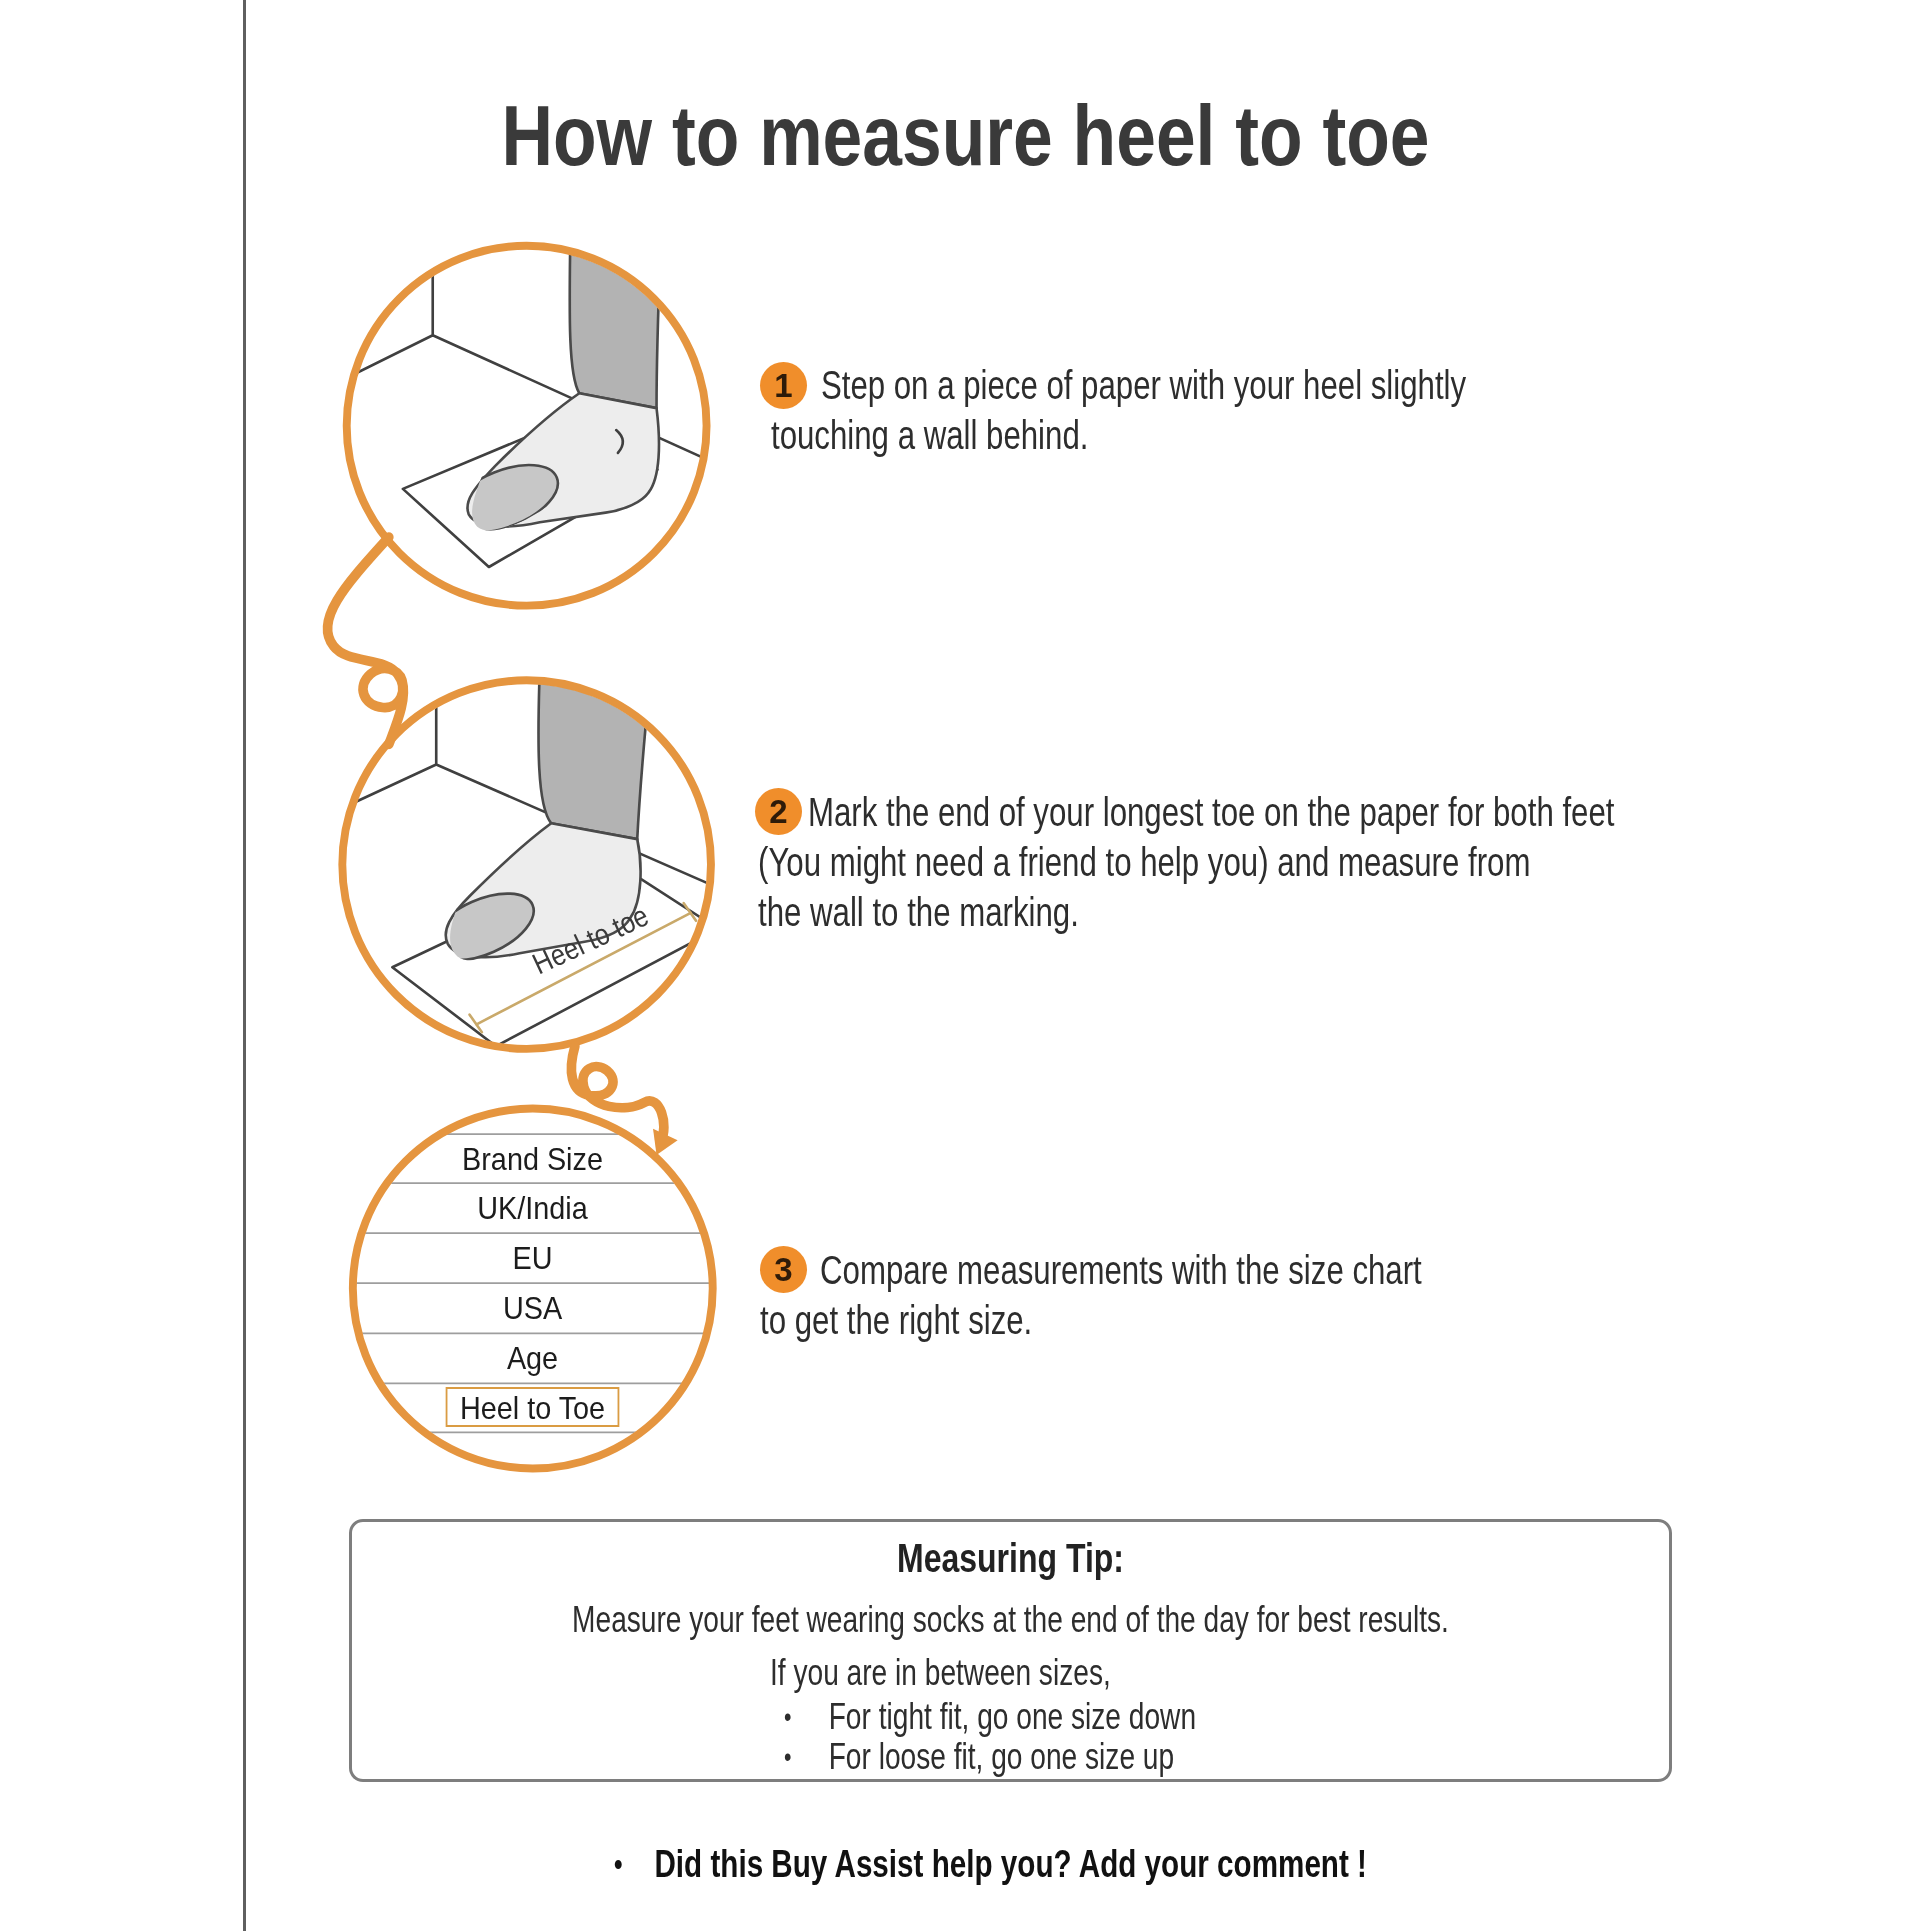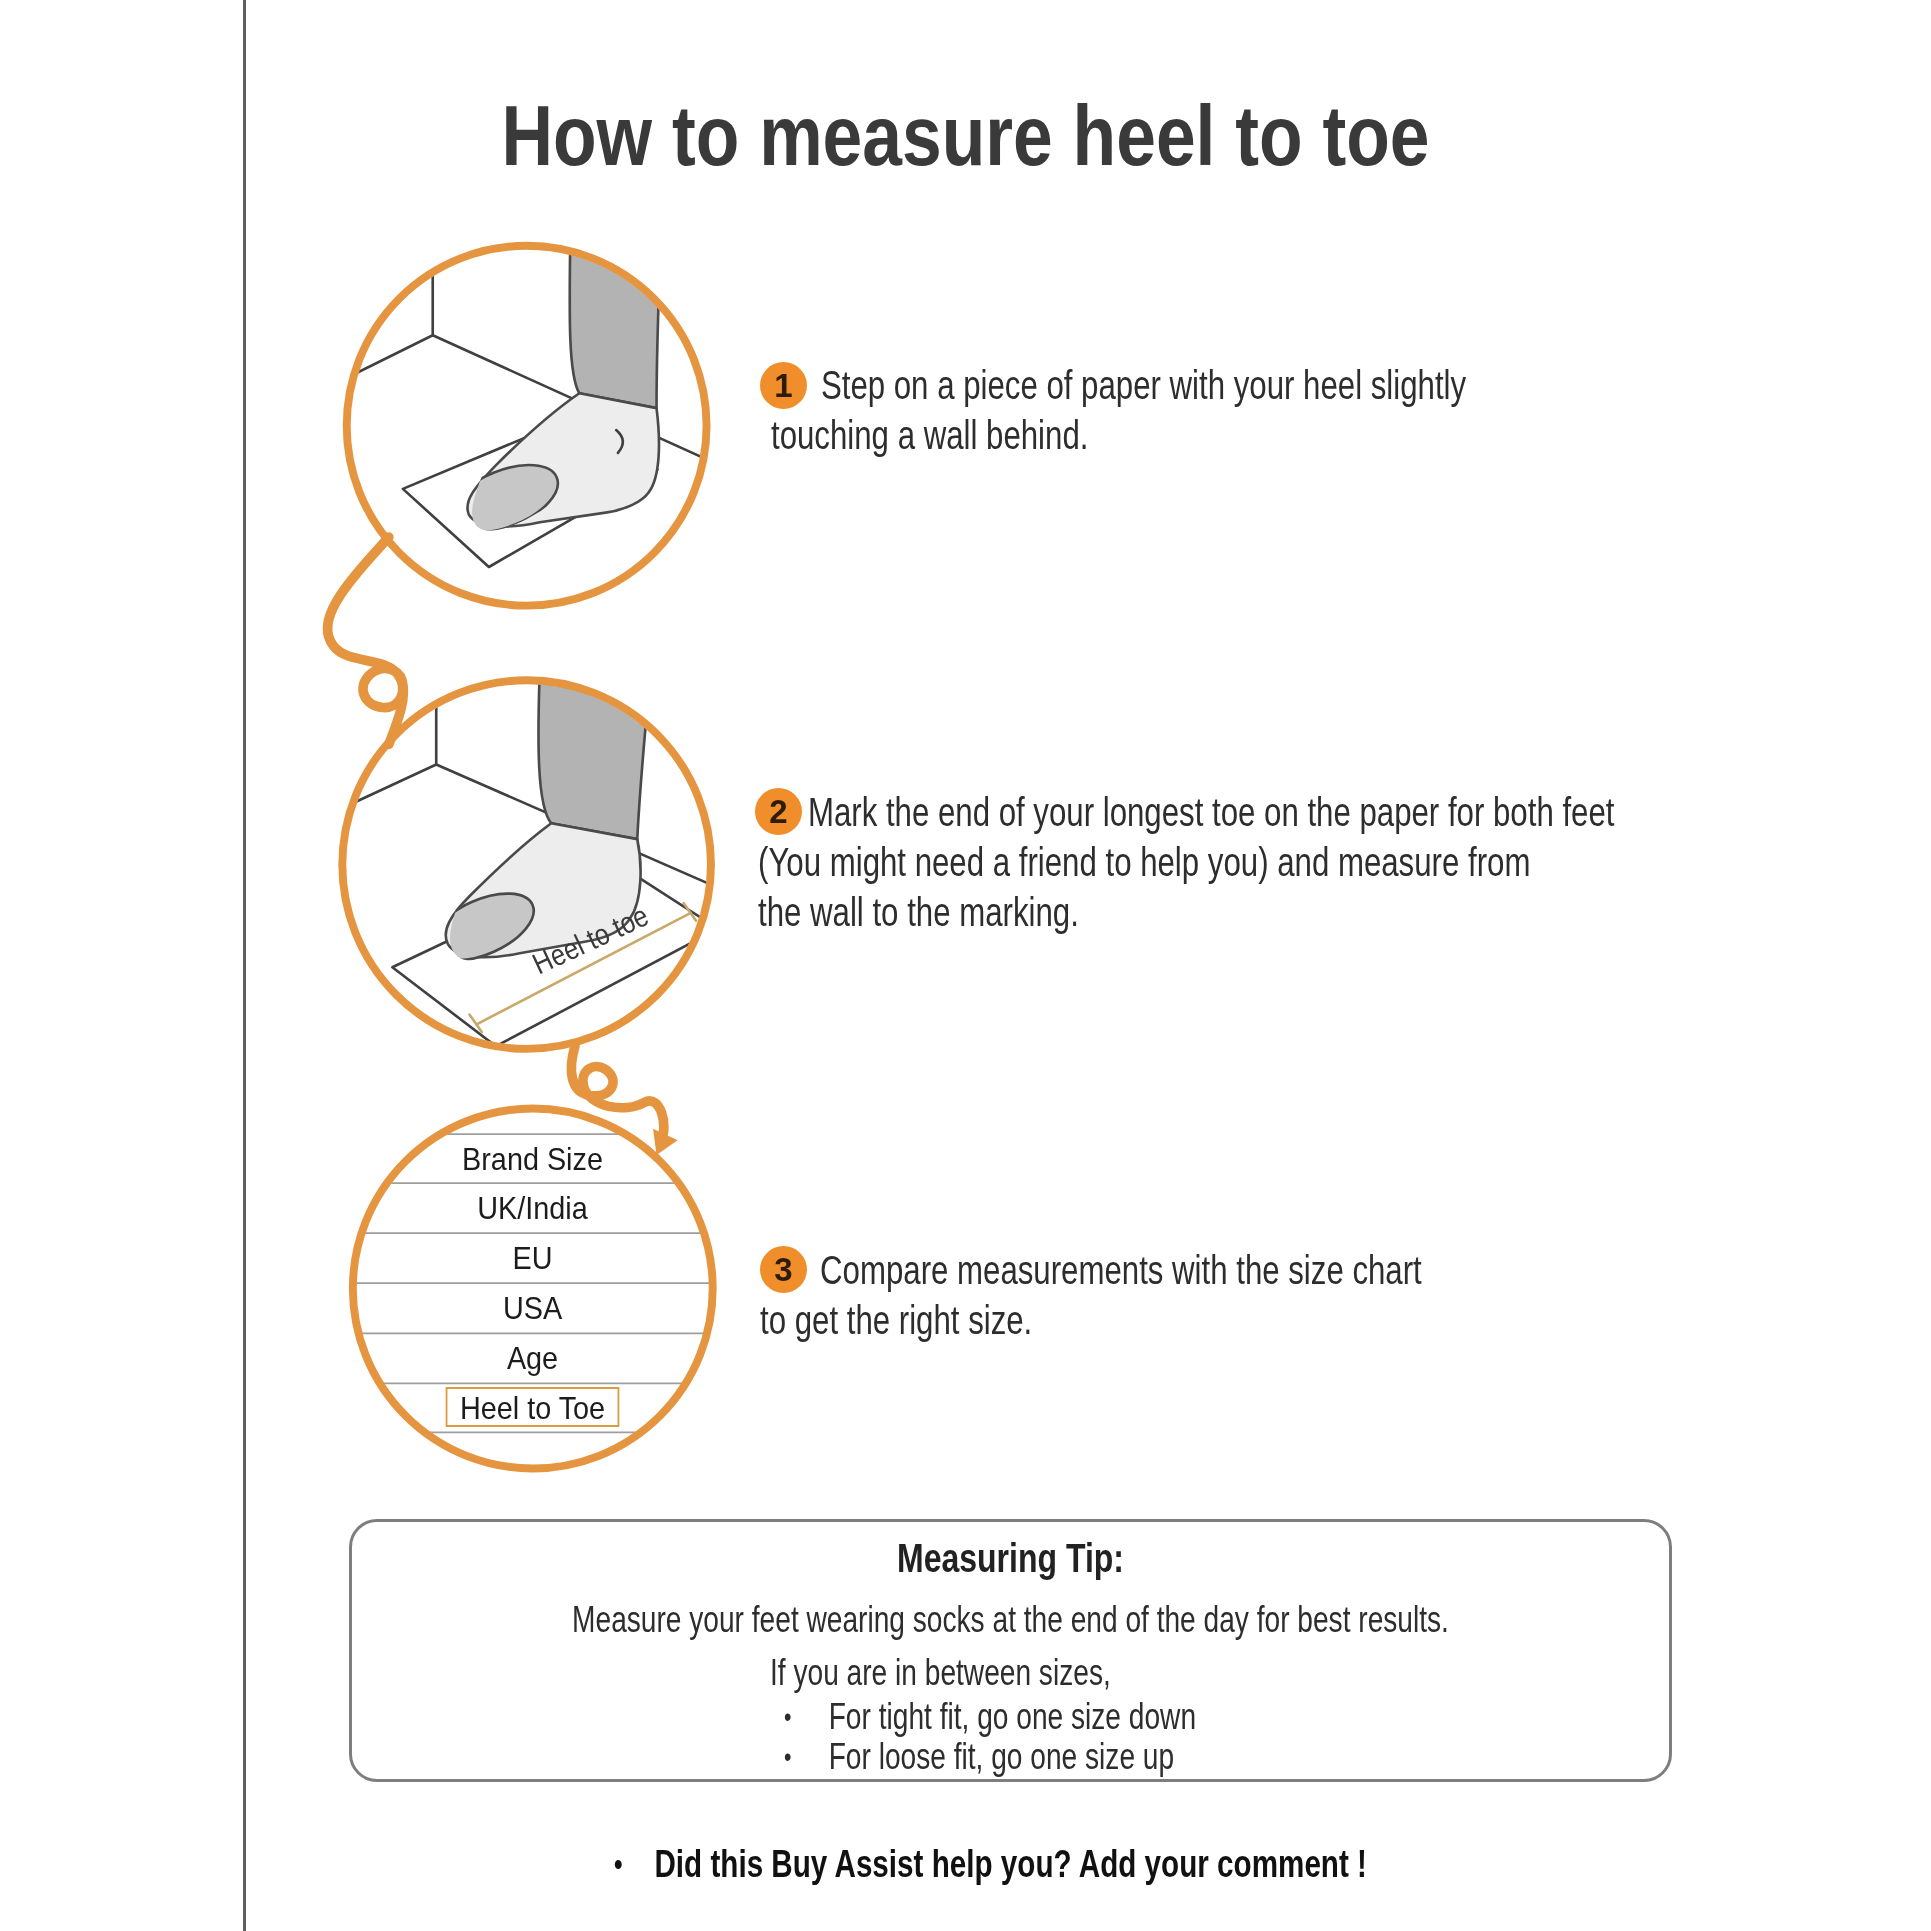--- a/index.html
+++ b/index.html
@@ -57,21 +57,21 @@
     padding:0 14px;height:40px;line-height:39px;box-sizing:border-box;
   }
 
   .heel-label{
     position:absolute;left:485px;top:923px;width:211px;text-align:center;
     font-size:30px;color:#3a3a3a;transform:rotate(-25deg) scaleX(0.85);
   }
 
   .tipbox{
     position:absolute;left:349px;top:1519px;width:1323px;height:263px;
-    border:3.5px solid #7e7e7e;border-radius:28px;box-sizing:border-box;background:#fff;
+    border:3.5px solid #7e7e7e;border-radius:14px;box-sizing:border-box;background:#fff;
   }
   .tip-title{
     position:absolute;left:0;top:14px;width:100%;text-align:center;
     font-size:40px;font-weight:bold;color:#222;transform:scaleX(0.8);
   }
   .tip-line1{
     position:absolute;left:0;top:77px;width:100%;text-align:center;
     font-size:37px;color:#2d2d2d;transform:scaleX(0.76);
   }
   .tip-line2{

